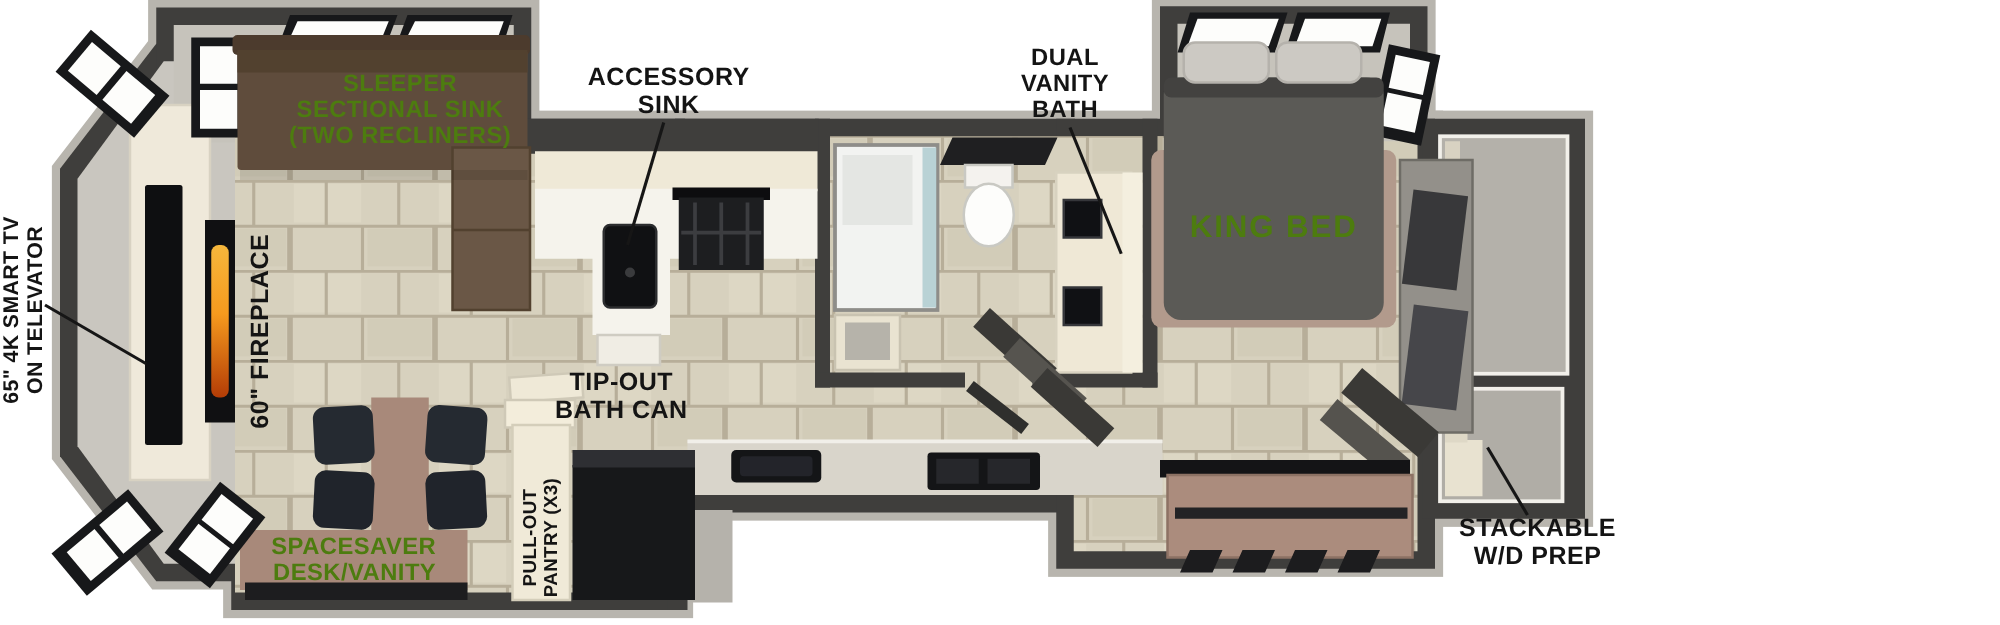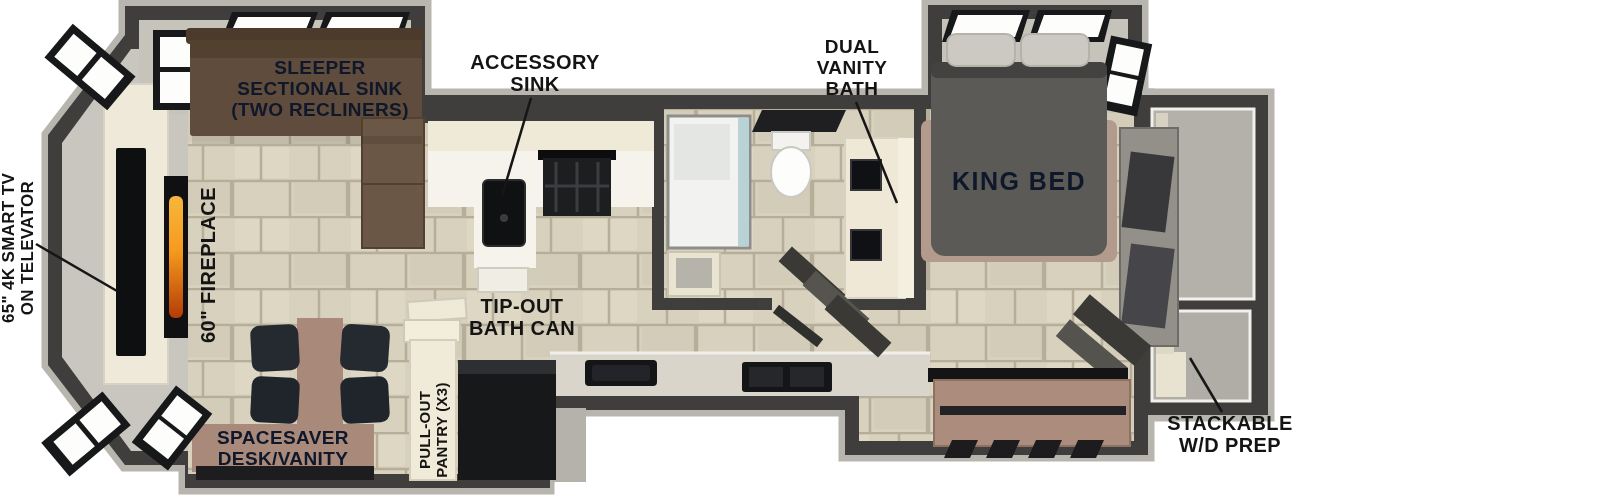--- a/index.html
+++ b/index.html
@@ -4,21 +4,21 @@
 <style>
   html,body{margin:0;padding:0;background:#ffffff;}
   .stage{position:relative;width:1600px;height:500px;background:#ffffff;overflow:hidden;
          font-family:"Liberation Sans","DejaVu Sans",sans-serif;}
   .stage svg{position:absolute;left:0;top:0;}
   .lbl{position:absolute;text-align:center;font-weight:700;line-height:1.1;
        white-space:nowrap;color:#141414;letter-spacing:.02em;
        transform:translate(-50%,-50%);}
   .lbl span{display:block;}
   .lbl.rot{transform:translate(-50%,-50%) rotate(-90deg);}
-  .lbl.white{color:#0f172a;}
+  .lbl.white{color:#4d7c0f;}
   .f17{font-size:17px;} .f15{font-size:15px;} .f19{font-size:19px;}
   .f20{font-size:20px;} .f21{font-size:25px;letter-spacing:.06em;}
 </style>
 </head>
 <body>
 
 <div class="stage">
 <svg width="1600" height="500" viewBox="0 0 1600 500">
   <defs>
     <pattern id="tile" width="116" height="72" patternUnits="userSpaceOnUse">
@@ -228,26 +228,26 @@
     <span>BATH</span>
   </div>
 
   <div class="lbl f20" style="left:535px;top:73px;">
     <span>ACCESSORY</span>
     <span>SINK</span>
   </div>
 
   <div class="lbl white f21" style="left:1019px;top:182px;">KING BED</div>
 
-  <div class="lbl f20" style="left:497px;top:317px;margin-left:25px;">
+  <div class="lbl f20" style="left:497px;top:317px;">
     <span>TIP-OUT</span>
     <span>BATH CAN</span>
   </div>
 
-  <div class="lbl white f19" style="left:283px;top:449px;">
+  <div class="lbl white f19" style="left:283px;top:449px;text-align:right;">
     <span>SPACESAVER</span>
     <span>DESK/VANITY</span>
   </div>
 
   <div class="lbl rot f15" style="left:433px;top:430px;">
     <span>PULL-OUT</span>
     <span>PANTRY (X3)</span>
   </div>
 
   <div class="lbl f20" style="left:1230px;top:434px;">

